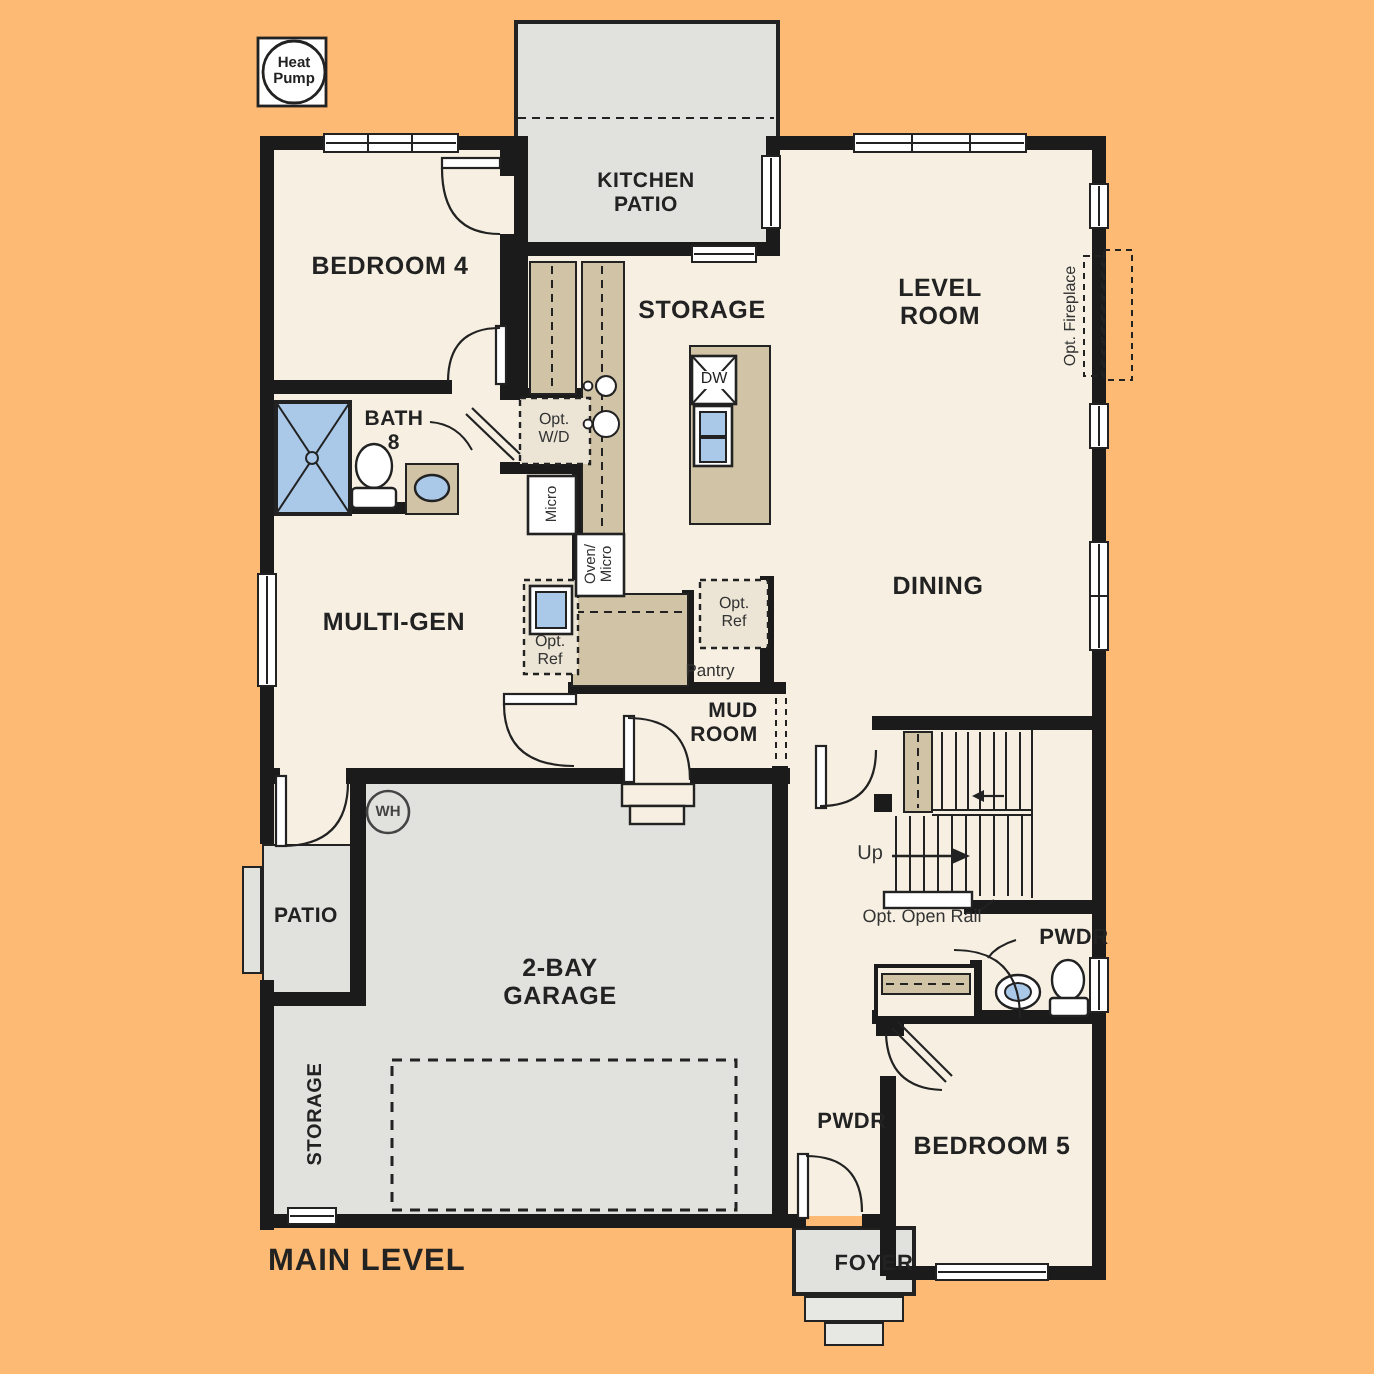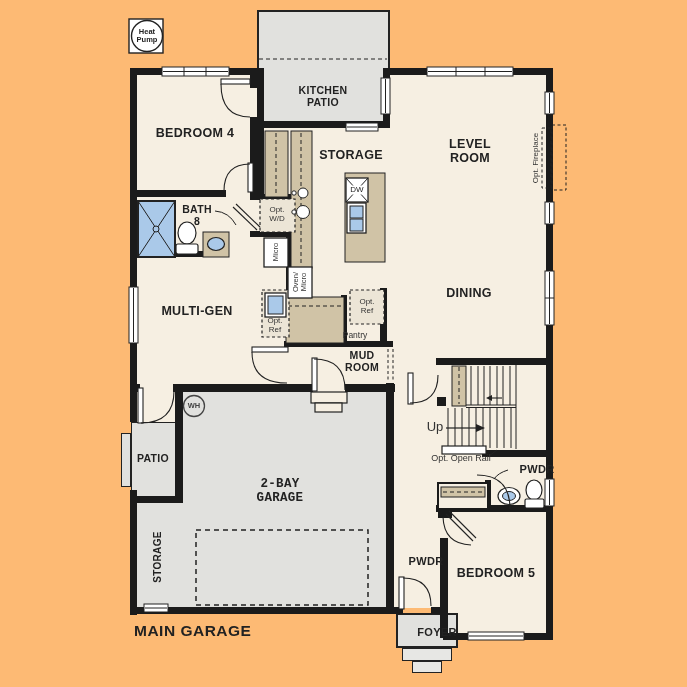--- a/index.html
+++ b/index.html
@@ -7,21 +7,21 @@
           font-family:"Liberation Sans",sans-serif;}
   .fill{position:absolute;}
   .wall{position:absolute;background:#1b1b1b;}
   .lbl{position:absolute;transform:translate(-50%,-50%);font-weight:bold;color:#222;
        text-align:center;white-space:pre-line;line-height:1.12;letter-spacing:.3px;}
   .lbl.rot{transform:translate(-50%,-50%) rotate(-90deg);}
   .room-lg{font-size:12.5px;}
   .room-md{font-size:11px;padding-left:22px;}
   .room-sm{font-size:10.5px;}
   .small{font-size:8px;font-weight:normal;letter-spacing:0;}
-  .plain{font-size:13px;font-weight:normal;letter-spacing:0;color:#333;}
+  .plain{font-size:10px;font-weight:normal;letter-spacing:0;color:#333;}
   .tiny{font-size:7.5px;letter-spacing:0;}
   .title{font-size:15.5px;letter-spacing:.5px;transform:none;}
   svg{position:absolute;left:0;top:0;}
   .closet{position:absolute;border:2px solid #1b1b1b;background:#f6efe2;box-sizing:border-box;}
 </style>
 </head>
 <body>
 
 <div id="canvas">
 
@@ -266,29 +266,29 @@
   <div class="lbl small rot plain" style="left:276px;top:252px;font-size:7.5px;">Micro</div>
   <div class="lbl small rot plain" style="left:300px;top:282px;font-size:7.5px;">Oven/
 Micro</div>
   <div class="lbl room-lg" style="left:197px;top:311px;">MULTI-GEN</div>
   <div class="lbl small plain" style="left:275px;top:326px;font-size:8px;">Opt.
 Ref</div>
   <div class="lbl small plain" style="left:367px;top:307px;font-size:8px;">Opt.
 Ref</div>
   <div class="lbl small plain" style="left:315px;top:336px;font-size:8.5px;margin-left:40px;">Pantry</div>
   <div class="lbl room-lg" style="left:469px;top:293px;text-align:right;">DINING</div>
-  <div class="lbl room-sm" style="left:362px;top:362px;">MUD
+  <div class="lbl room-sm" style="left:362px;top:362px;text-align:right;">MUD
 ROOM</div>
   <div class="lbl plain" style="left:435px;top:427px;">Up</div>
   <div class="lbl plain" style="left:461px;top:458px;font-size:9px;">Opt. Open Rail</div>
   <div class="lbl room-md" style="left:526px;top:469px;">PWDR</div>
   <div class="lbl room-sm" style="left:153px;top:459px;">PATIO</div>
   <div class="lbl tiny" style="left:194px;top:406px;color:#444;font-size:7.5px;">WH</div>
-  <div class="lbl room-lg" style="left:280px;top:491px;font-family:Liberation Mono, monospace;">2-BAY
+  <div class="lbl room-lg" style="left:280px;top:491px;">2-BAY
 GARAGE</div>
   <div class="lbl rot" style="left:158px;top:557px;font-size:10px;">STORAGE</div>
   <div class="lbl room-md" style="left:415px;top:561px;">PWDR</div>
   <div class="lbl room-lg" style="left:496px;top:573px;">BEDROOM 5</div>
   <div class="lbl room-md" style="left:426px;top:632px;">FOYER</div>
   <div class="lbl small" style="left:357px;top:190px;background:#fff;padding:0 1px;">DW</div>
-  <div class="lbl title" style="left:134px;top:622px;transform:none;">MAIN GARAGE</div>
+  <div class="lbl title" style="left:134px;top:622px;transform:none;">MAIN LEVEL</div>
 
 </div>
 
 </body></html>

